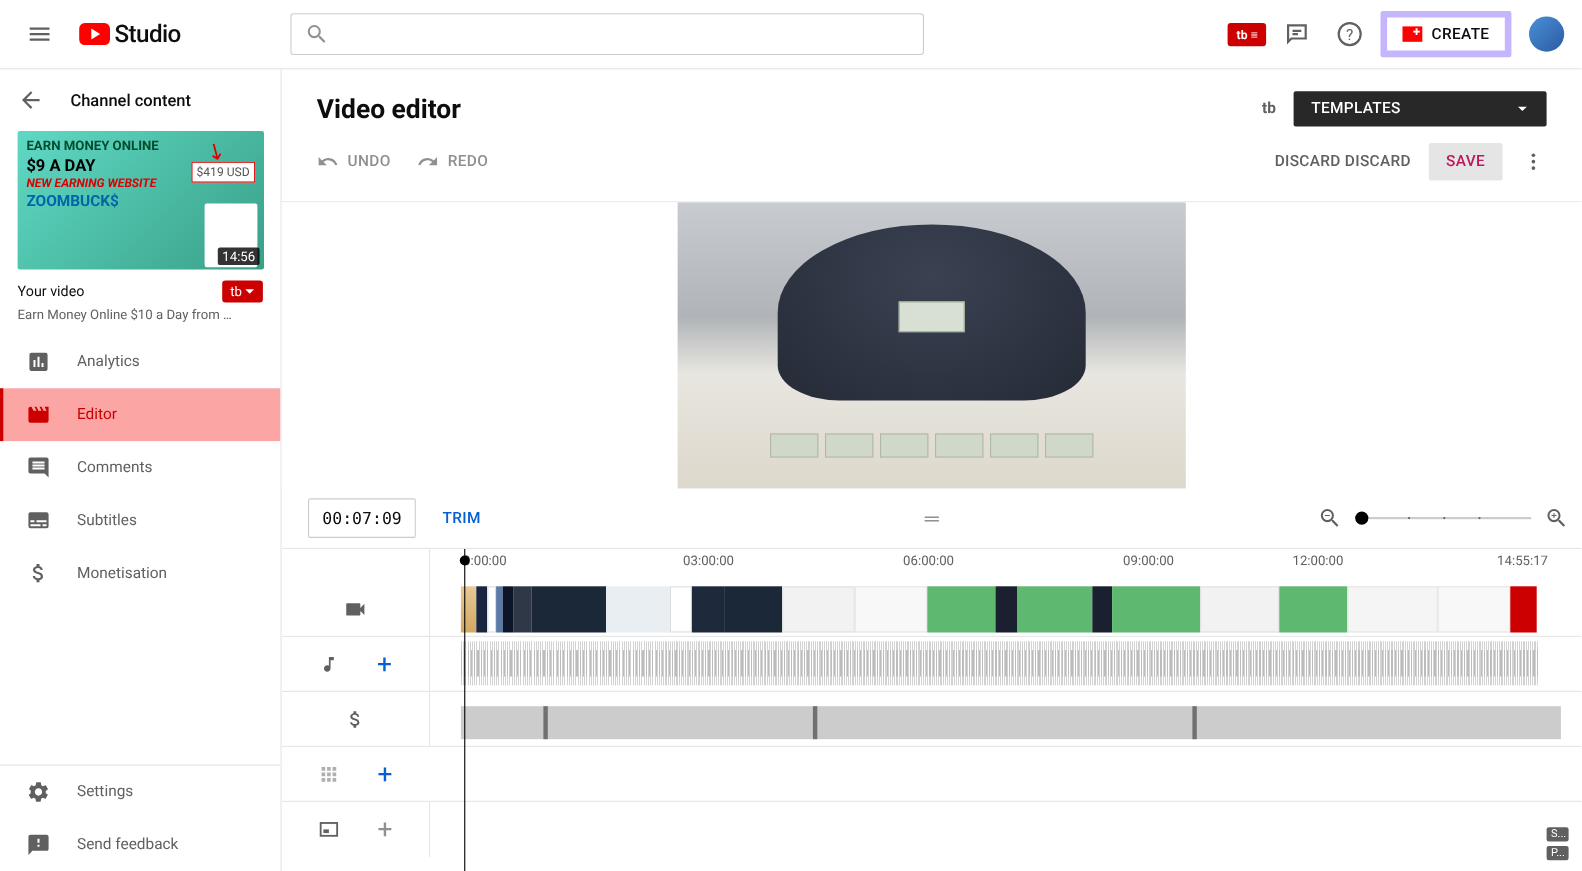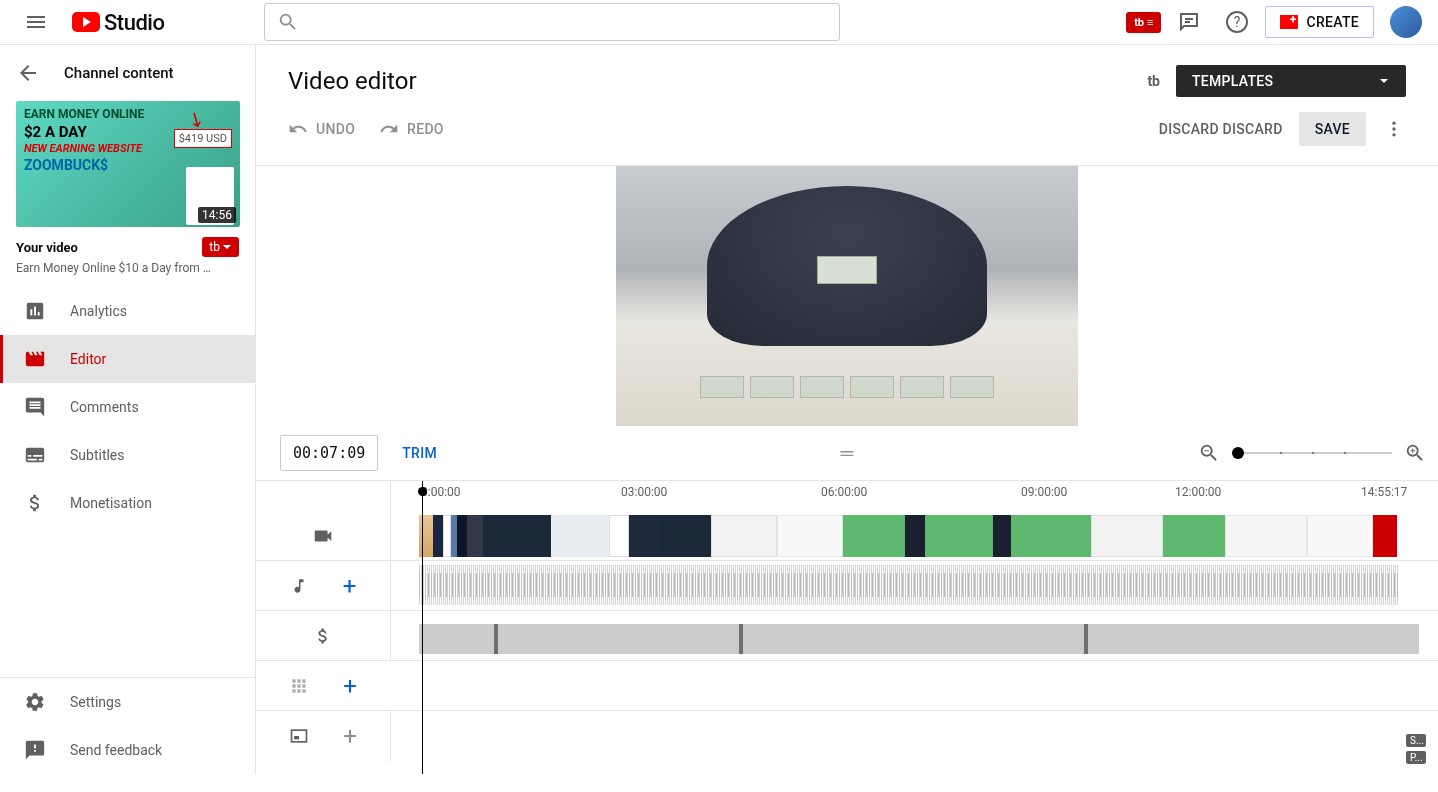--- a/index.html
+++ b/index.html
@@ -1,31 +1,31 @@
 <!DOCTYPE html>
 <html><head>
 <meta charset="utf-8">
 <style>
 * { box-sizing: border-box; margin: 0; padding: 0; }
 body { font-family: Roboto, Arial, sans-serif; font-size: 14px; color: #0d0d0d; background: #fff; width: 1438px; height: 792px; overflow: hidden; }
 
 
-.header { height: 45px; display: flex; align-items: center; padding: 0 16px; border-bottom: 1px solid #e5e5e5; }
+.header { height: 63px; display: flex; align-items: center; padding: 0 16px; border-bottom: 1px solid #e5e5e5; }
 .hamburger { width: 40px; height: 40px; display: flex; align-items: center; justify-content: center; cursor: pointer; color: #606060; }
 .logo { display: flex; align-items: center; margin-left: 16px; }
 .logo-icon { width: 28px; height: 20px; background: #ff0000; border-radius: 5px; display: flex; align-items: center; justify-content: center; }
 .logo-play { width: 0; height: 0; border-left: 8px solid #fff; border-top: 5px solid transparent; border-bottom: 5px solid transparent; margin-left: 2px; }
 .logo-text { font-size: 22px; font-weight: 500; margin-left: 4px; font-family: 'YouTube Sans', Roboto, sans-serif; letter-spacing: -0.5px; }
 .search-box { flex: 1; max-width: 576px; margin: 0 40px 0 100px; height: 38px; border: 1px solid #ccc; border-radius: 3px; display: flex; align-items: center; padding: 0 12px; }
 .search-box svg { color: #909090; margin-right: 16px; }
 .search-box input { border: none; outline: none; flex: 1; font-size: 15px; color: #333; }
 .header-right { display: flex; align-items: center; gap: 8px; margin-left: auto; }
 .tb-badge { background: #cc0000; color: #fff; padding: 4px 8px; border-radius: 3px; font-size: 11px; font-weight: bold; display: flex; align-items: center; gap: 3px; }
 .icon-btn { width: 40px; height: 40px; display: flex; align-items: center; justify-content: center; cursor: pointer; color: #606060; }
-.create-btn { display: flex; align-items: center; gap: 8px; border: 1px solid #c4b5fd; padding: 7px 14px; border-radius: 2px; cursor: pointer; font-size: 14px; font-weight: 500; letter-spacing: 0.3px; }
+.create-btn { display: flex; align-items: center; gap: 8px; border: 6px solid #c4b5fd; padding: 7px 14px; border-radius: 2px; cursor: pointer; font-size: 14px; font-weight: 500; letter-spacing: 0.3px; }
 .create-btn .cam-icon { width: 18px; height: 14px; background: #ff0000; position: relative; }
 .create-btn .cam-icon::after { content: '+'; position: absolute; top: -2px; right: 2px; color: #fff; font-size: 12px; font-weight: bold; }
 .avatar { width: 32px; height: 32px; border-radius: 50%; background: linear-gradient(135deg, #4a90d9, #2c5aa0); margin-left: 8px; }
 
 
 .body-wrap { display: flex; height: calc(100% - 63px); }
 
 
 .sidebar { width: 256px; border-right: 1px solid #e5e5e5; display: flex; flex-direction: column; }
 .sidebar-top { padding: 16px; display: flex; align-items: center; gap: 24px; }
@@ -36,40 +36,40 @@
 .thumb-text { position: absolute; top: 6px; left: 8px; font-size: 12px; font-weight: bold; color: #063; line-height: 1.3; }
 .thumb-text .l1 { color: #004d2e; }
 .thumb-text .l2 { color: #000; font-size: 15px; }
 .thumb-text .l3 { color: #d00; font-size: 11px; font-style: italic; }
 .thumb-text .l4 { color: #0066aa; font-size: 14px; }
 .price-tag { position: absolute; top: 28px; right: 8px; background: #fff; border: 1px solid #d00; color: #555; font-size: 11px; padding: 2px 4px; }
 .arrow-red { position: absolute; top: 6px; right: 35px; color: #d00; font-size: 20px; transform: rotate(30deg); }
 .portrait { position: absolute; bottom: 2px; right: 6px; width: 48px; height: 58px; background: #fff; border-radius: 2px; }
 .duration { position: absolute; bottom: 4px; right: 4px; background: rgba(0,0,0,0.8); color: #fff; font-size: 12px; padding: 1px 4px; border-radius: 2px; }
 .video-title-row { padding: 10px 16px 0; display: flex; justify-content: space-between; align-items: center; }
-.video-title { font-size: 13px; font-weight: 700; }
+.video-title { font-size: 13px; font-weight: 400; }
 .tb-pill { background: #cc0000; color: #fff; padding: 3px 7px; border-radius: 3px; font-size: 12px; display: flex; align-items: center; gap: 2px; }
 .video-subtitle { padding: 4px 16px 12px; font-size: 12px; color: #606060; white-space: nowrap; overflow: hidden; text-overflow: ellipsis; }
 .nav-list { flex: 1; overflow-y: auto; }
 .nav-item { display: flex; align-items: center; height: 48px; padding: 0 24px; gap: 24px; cursor: pointer; color: #606060; font-size: 14px; }
-.nav-item.active { color: #cc0000; border-left: 3px solid #cc0000; padding-left: 21px; background: #e5e5e5; }
+.nav-item.active { color: #cc0000; border-left: 3px solid #cc0000; padding-left: 21px; background: #fca5a5; }
 .nav-item svg, .nav-item .nav-icon { width: 22px; height: 22px; flex-shrink: 0; }
 .sidebar-bottom { border-top: 1px solid #e5e5e5; }
 
 
 .main { flex: 1; display: flex; flex-direction: column; overflow: hidden; }
 .main-head { padding: 20px 32px 12px; display: flex; align-items: center; }
-.page-title { font-size: 24px; font-weight: 400; flex: 1; }
+.page-title { font-size: 24px; font-weight: 700; flex: 1; }
 .tb-icon-only { color: #606060; margin-right: 16px; font-weight: bold; }
 .templates-btn { background: #282828; color: #fff; padding: 8px 16px; border-radius: 2px; font-size: 14px; font-weight: 500; display: flex; align-items: center; justify-content: space-between; width: 230px; cursor: pointer; letter-spacing: 0.3px; }
 .toolbar { padding: 0 32px 16px; display: flex; align-items: center; border-bottom: 1px solid #e5e5e5; }
 .tool-btn { display: flex; align-items: center; gap: 8px; color: #909090; font-size: 14px; font-weight: 500; cursor: pointer; margin-right: 24px; letter-spacing: 0.3px; }
 .toolbar-right { margin-left: auto; display: flex; align-items: center; gap: 16px; }
 .discard { color: #606060; font-size: 14px; font-weight: 500; cursor: pointer; letter-spacing: 0.3px; }
-.save-btn { background: #e5e5e5; color: #0f172a; padding: 9px 16px; border-radius: 2px; font-size: 14px; font-weight: 500; cursor: not-allowed; letter-spacing: 0.3px; }
+.save-btn { background: #e5e5e5; color: #be185d; padding: 9px 16px; border-radius: 2px; font-size: 14px; font-weight: 500; cursor: not-allowed; letter-spacing: 0.3px; }
 
 
 .preview { height: 260px; background: #fff; display: flex; align-items: center; justify-content: center; }
 .preview-frame { width: 462px; height: 260px; background: linear-gradient(180deg, #c8ccd0 0%, #b0b4b8 40%, #e8e6e0 60%, #ddd8cc 100%); position: relative; }
 .suit { position: absolute; top: 20px; left: 50%; transform: translateX(-50%); width: 280px; height: 160px; background: radial-gradient(ellipse at 50% 30%, #3a4252, #252a36); border-radius: 50% 50% 20% 20%; }
 .cash { position: absolute; top: 90px; left: 50%; transform: translateX(-50%); width: 60px; height: 28px; background: #d8e0d4; border: 1px solid #a0b090; }
 .money-row { position: absolute; bottom: 20px; left: 0; right: 0; height: 30px; display: flex; gap: 6px; justify-content: center; }
 .money-row span { width: 44px; height: 22px; background: #d0d8cc; border: 1px solid #b0b8a8; }
 
 
@@ -177,21 +177,21 @@
     <div class="sidebar-top">
       <svg class="back-arrow" width="24" height="24" viewBox="0 0 24 24">
           <path fill="currentColor" d="M20 11H7.83l5.59-5.59L12 4l-8 8 8 8 1.41-1.41L7.83 13H20v-2z"></path>
         </svg>
       <span class="channel-content">Channel content</span>
     </div>
     <div class="thumb-wrap">
       <div class="thumb">
         <div class="thumb-text">
           <div class="l1">EARN MONEY ONLINE</div>
-          <div class="l2">$2 A DAY</div>
+          <div class="l2">$9 A DAY</div>
           <div class="l3">NEW EARNING WEBSITE</div>
           <div class="l4">ZOOMBUCK$</div>
         </div>
         <div class="arrow-red">↘</div>
         <div class="price-tag">$419 USD</div>
         <div class="portrait"></div>
         <div class="duration">14:56</div>
       </div>
     </div>
     <div class="video-title-row">

